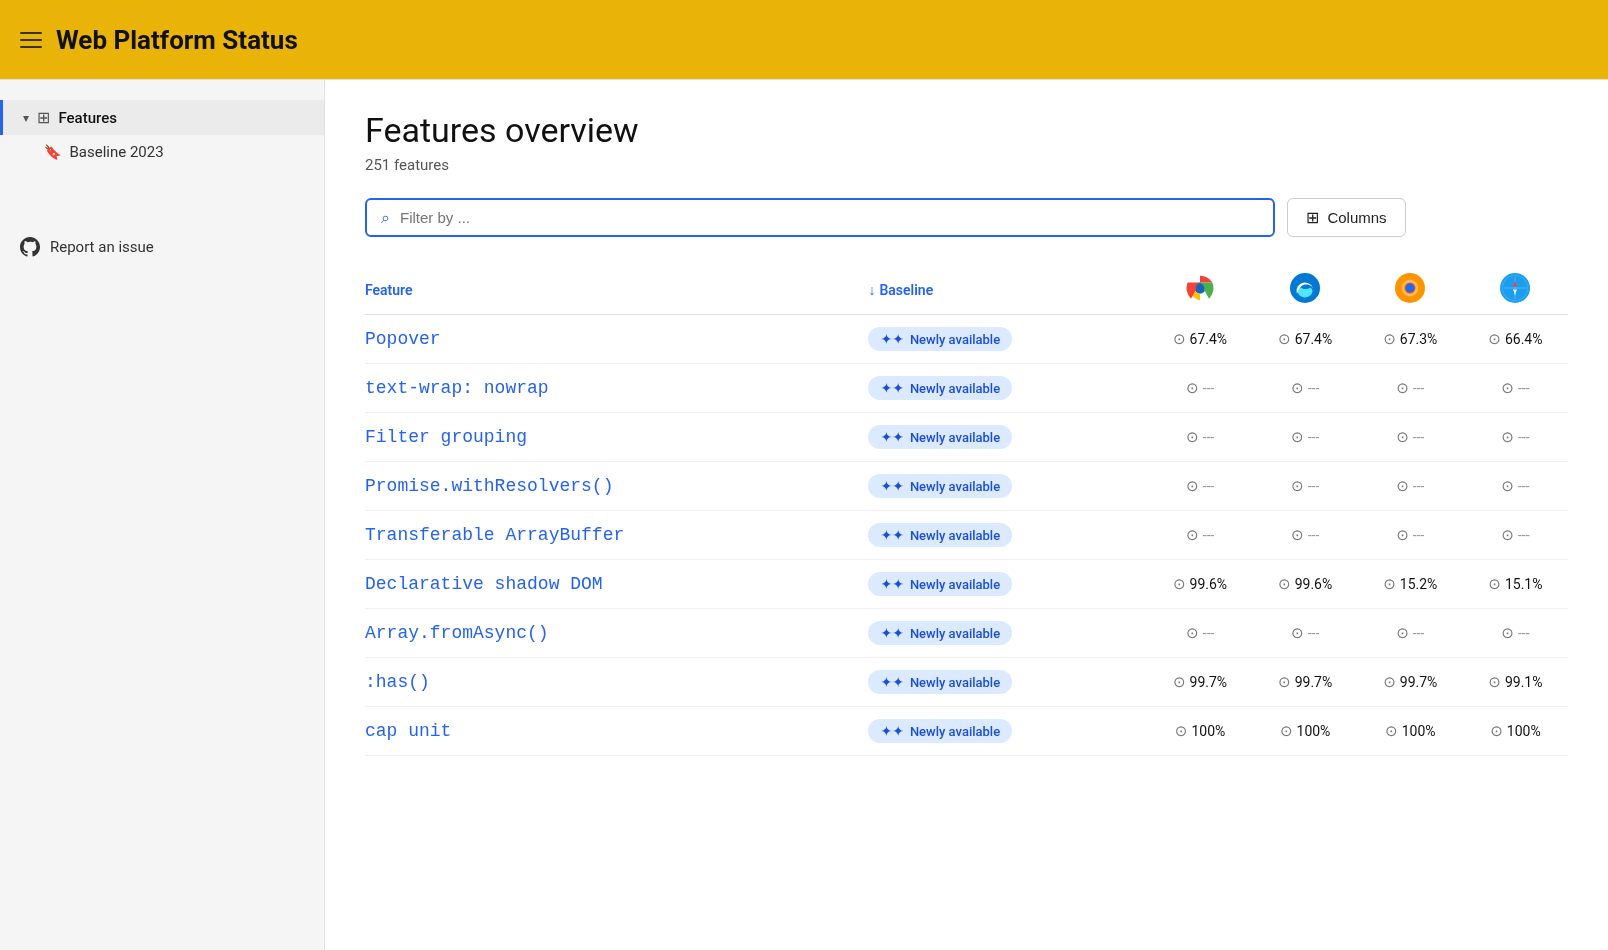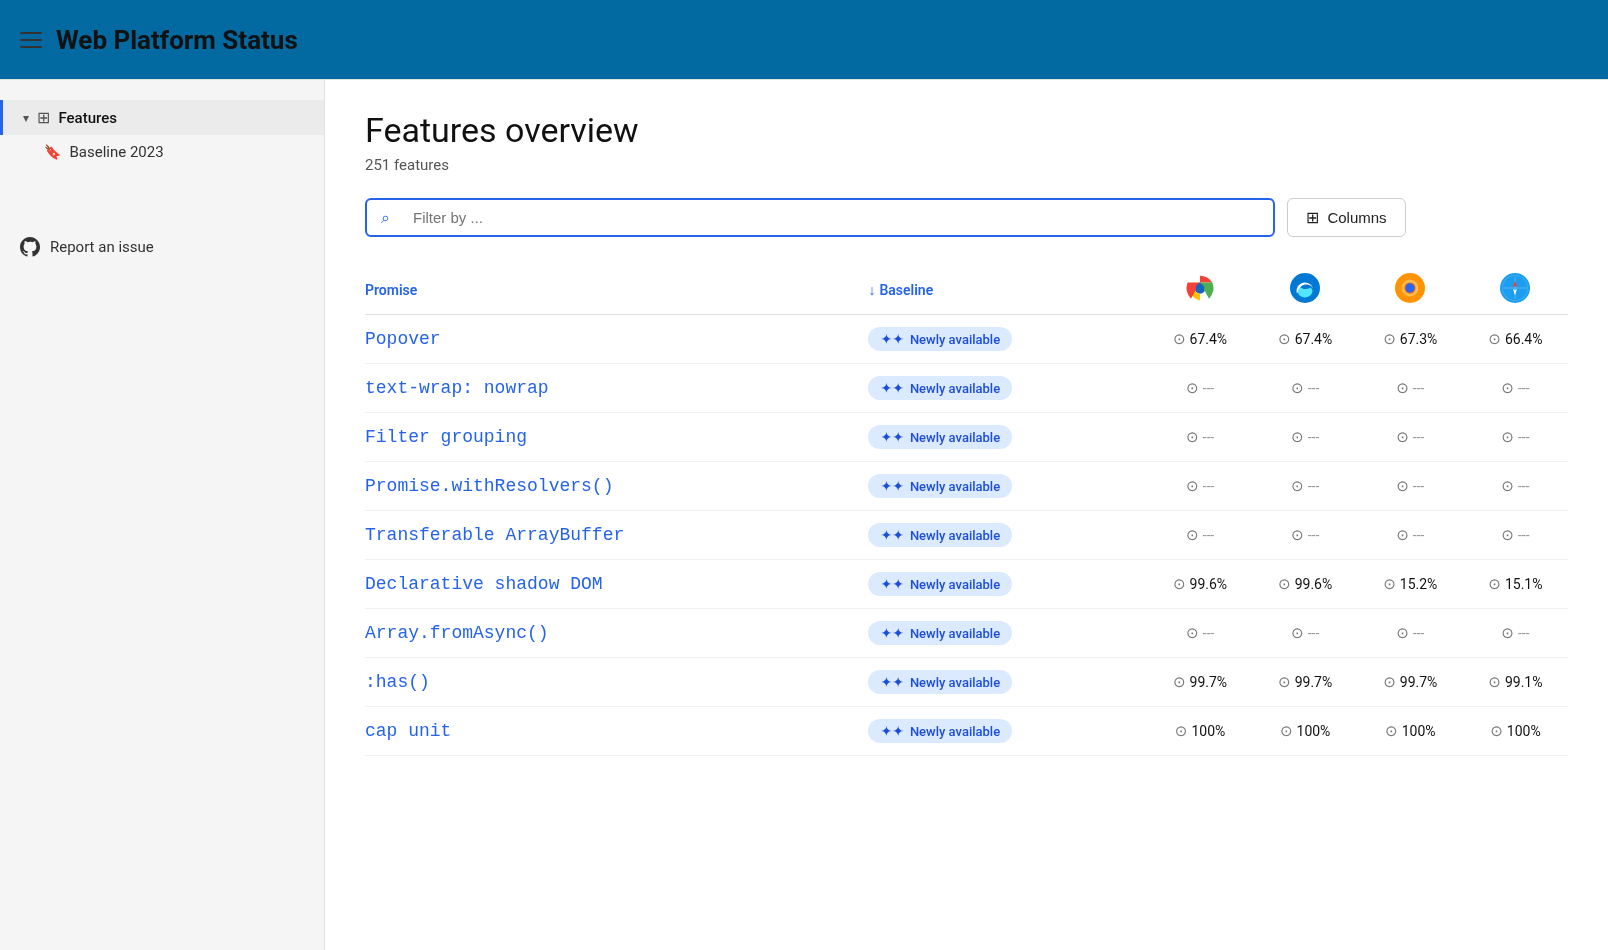--- a/index.html
+++ b/index.html
@@ -11,21 +11,21 @@
       overflow: hidden;
     }
 
     
     .top-nav {
       display: flex;
       align-items: center;
       gap: 14px;
       padding: 0 20px;
       height: 80px;
-      background: #0369a1;
+      background: #eab308;
       border-bottom: 1px solid #e0e0e0;
     }
     .hamburger-icon {
       display: flex;
       flex-direction: column;
       gap: 5px;
       cursor: pointer;
     }
     .hamburger-icon span {
       display: block;
@@ -150,21 +150,20 @@
       color: #2563eb;
       font-size: 16px;
       margin-right: 10px;
     }
     .filter-input {
       border: none;
       outline: none;
       font-size: 15px;
       color: #888;
       width: 100%;
-      margin-left: 13px;
     }
     .columns-button {
       display: flex;
       align-items: center;
       gap: 8px;
       padding: 9px 18px;
       border: 1px solid #ccc;
       border-radius: 6px;
       background: #fff;
       cursor: pointer;
@@ -314,21 +313,21 @@
       <button class="columns-button">
         <span class="columns-icon">⊞</span>
         <span>Columns</span>
       </button>
     </div>
 
     <table class="features-table">
       <thead>
         <tr>
           <th class="feature-col">
-            <span>Promise</span>
+            <span>Feature</span>
           </th>
           <th class="baseline-col">
             <span class="sort-arrow">↓</span><span>Baseline</span>
           </th>
           <th class="browser-col">
             
             <svg class="chrome-logo" viewBox="0 0 32 32" xmlns="http://www.w3.org/2000/svg">
               <circle cx="16" cy="16" r="16" fill="#fff"></circle>
               <circle cx="16" cy="16" r="6" fill="#1565C0"></circle>
               <path d="M16 10h13.2a16 16 0 0 0-13.2-7z" fill="#F44336"></path>

